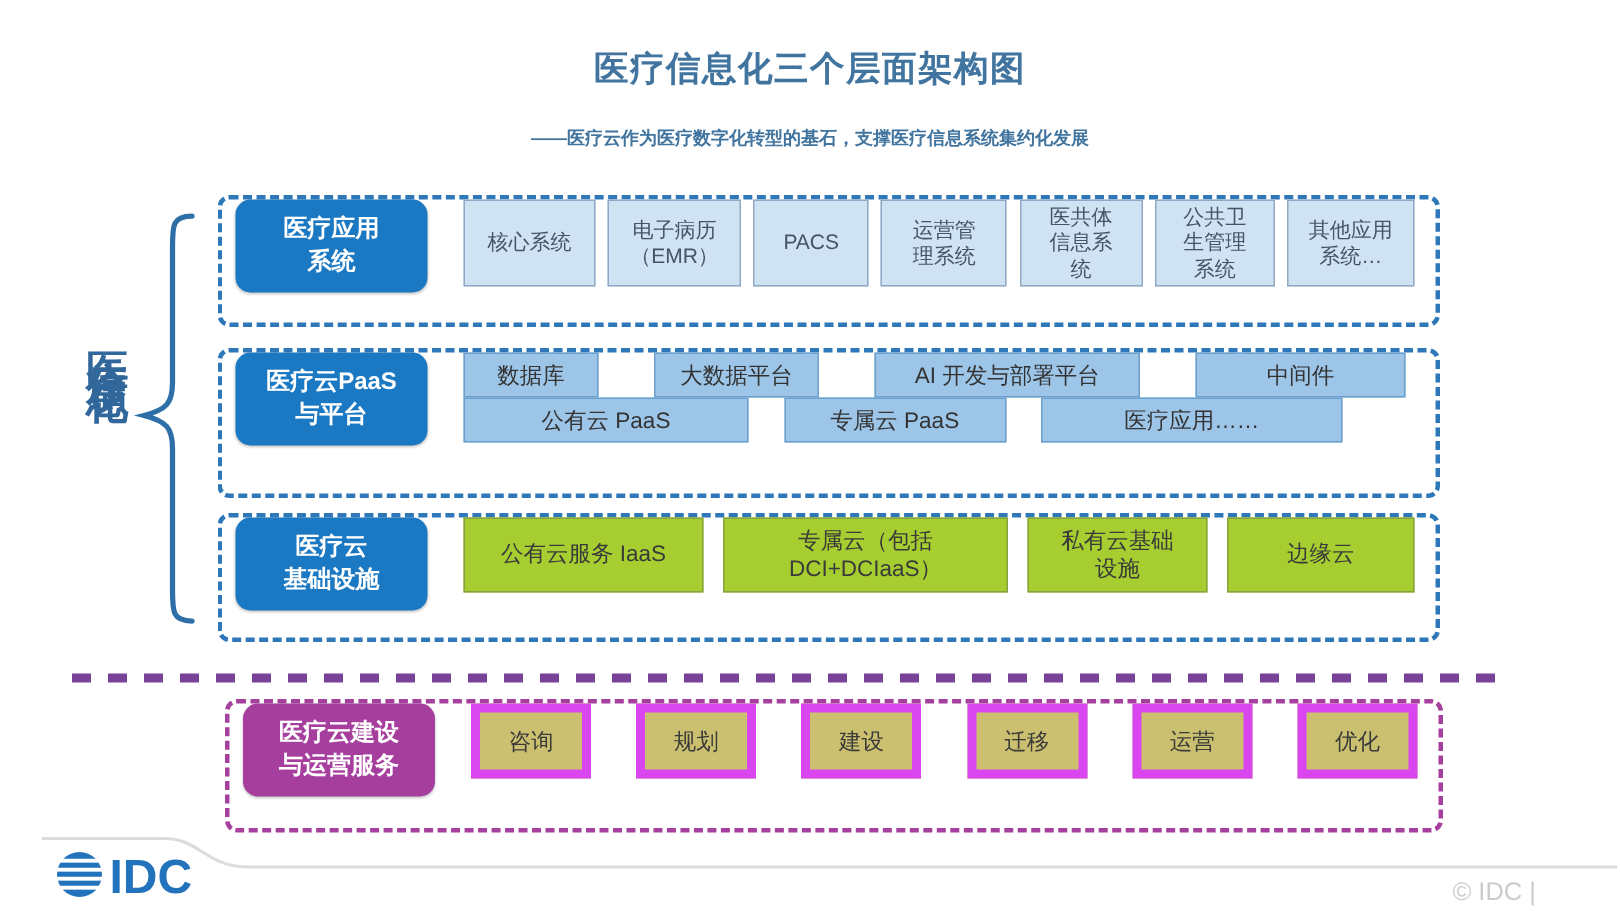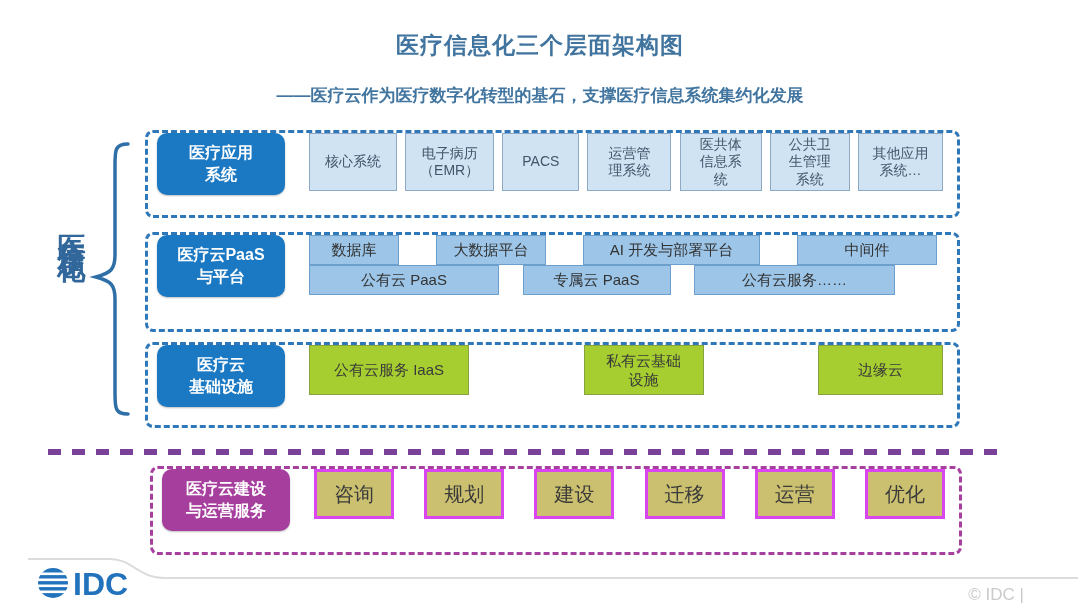--- a/index.html
+++ b/index.html
@@ -6,21 +6,21 @@
   .canvas {
     position:relative; width:1080px; height:607px; background:#ffffff;
     font-family:"Liberation Sans","DejaVu Sans",sans-serif; overflow:hidden;
   }
   .title {
     position:absolute; top:30px; left:0; width:100%; text-align:center;
     font-size:23px; font-weight:700; color:#41759F; letter-spacing:1px;
   }
   .subtitle {
     position:absolute; top:84px; left:0; width:100%; text-align:center;
-    font-size:17px; font-weight:600; color:#41759F;
+    font-size:12px; font-weight:600; color:#41759F;
   }
   .layer {
     position:absolute; border:3px dashed #2E77B8; border-radius:8px;
     display:flex; align-items:flex-start; box-sizing:border-box; background:transparent;
   }
   .layer1 { left:145px; top:130px; width:815px; height:88px; }
   .layer2 { left:145px; top:232px; width:815px; height:100px; }
   .layer3 { left:145px; top:342px; width:815px; height:86px; }
   .layer4 { left:150px; top:466px; width:812px; height:89px; border-color:#A6409F; }
   .label-box {
@@ -35,21 +35,21 @@
     flex:1; display:flex; justify-content:space-between; align-items:center;
     margin:0 14px 0 24px;
   }
   .box {
     box-sizing:border-box; display:flex; align-items:center; justify-content:center;
     text-align:center; white-space:pre-line; flex:0 0 auto;
   }
   .b1 { background:#CFE3F3; border:1px solid #8FA9C4; color:#44546A; font-size:14px; height:58px; line-height:1.25; }
   .b2 { background:#9CC5E8; border:1px solid #6D9FCC; color:#333333; font-size:15px; height:30px; }
   .b3 { background:#A6CE30; border:1px solid #87A23E; color:#3A3A3A; font-size:15px; height:50px; line-height:1.3; }
-  .b4 { background:#CBC06F; border:3px solid #d946ef; color:#3A3A3A; font-size:20px; height:50px; }
+  .b4 { background:#CBC06F; border:6px solid #d946ef; color:#3A3A3A; font-size:15px; height:50px; }
   .stack { flex:1; display:flex; flex-direction:column; margin-left:24px; }
   .row-a { display:flex; justify-content:space-between; margin-right:20px; }
   .row-b { display:flex; justify-content:space-between; margin-right:62px; }
   .separator {
     position:absolute; left:48px; top:449px; width:952px; height:6px;
     background:repeating-linear-gradient(90deg,#7A4198 0 13px, transparent 13px 24px);
   }
   .side-label {
     position:absolute; left:52px; top:212px; writing-mode:vertical-rl;
     font-size:28px; font-weight:700; color:#31679B; letter-spacing:5px;
@@ -102,30 +102,32 @@
     <div class="stack">
       <div class="row-a">
         <div class="box b2" style="width:90px">数据库</div>
         <div class="box b2" style="width:110px">大数据平台</div>
         <div class="box b2" style="width:177px">AI 开发与部署平台</div>
         <div class="box b2" style="width:140px">中间件</div>
       </div>
       <div class="row-b">
         <div class="box b2" style="width:190px">公有云 PaaS</div>
         <div class="box b2" style="width:148px">专属云 PaaS</div>
-        <div class="box b2" style="width:201px">公有云服务……</div>
+        <div class="box b2" style="width:201px">医疗应用……</div>
       </div>
     </div>
   </div>
 
   <div class="layer layer3">
     <div class="label-box">医疗云
 基础设施</div>
     <div class="items">
       <div class="box b3" style="width:160px">公有云服务 IaaS</div>
+      <div class="box b3" style="width:190px">专属云（包括
+DCI+DCIaaS）</div>
       <div class="box b3" style="width:120px">私有云基础
 设施</div>
       <div class="box b3" style="width:125px">边缘云</div>
     </div>
   </div>
 
   <div class="separator"></div>
 
   <div class="layer layer4">
     <div class="label-box purple">医疗云建设

